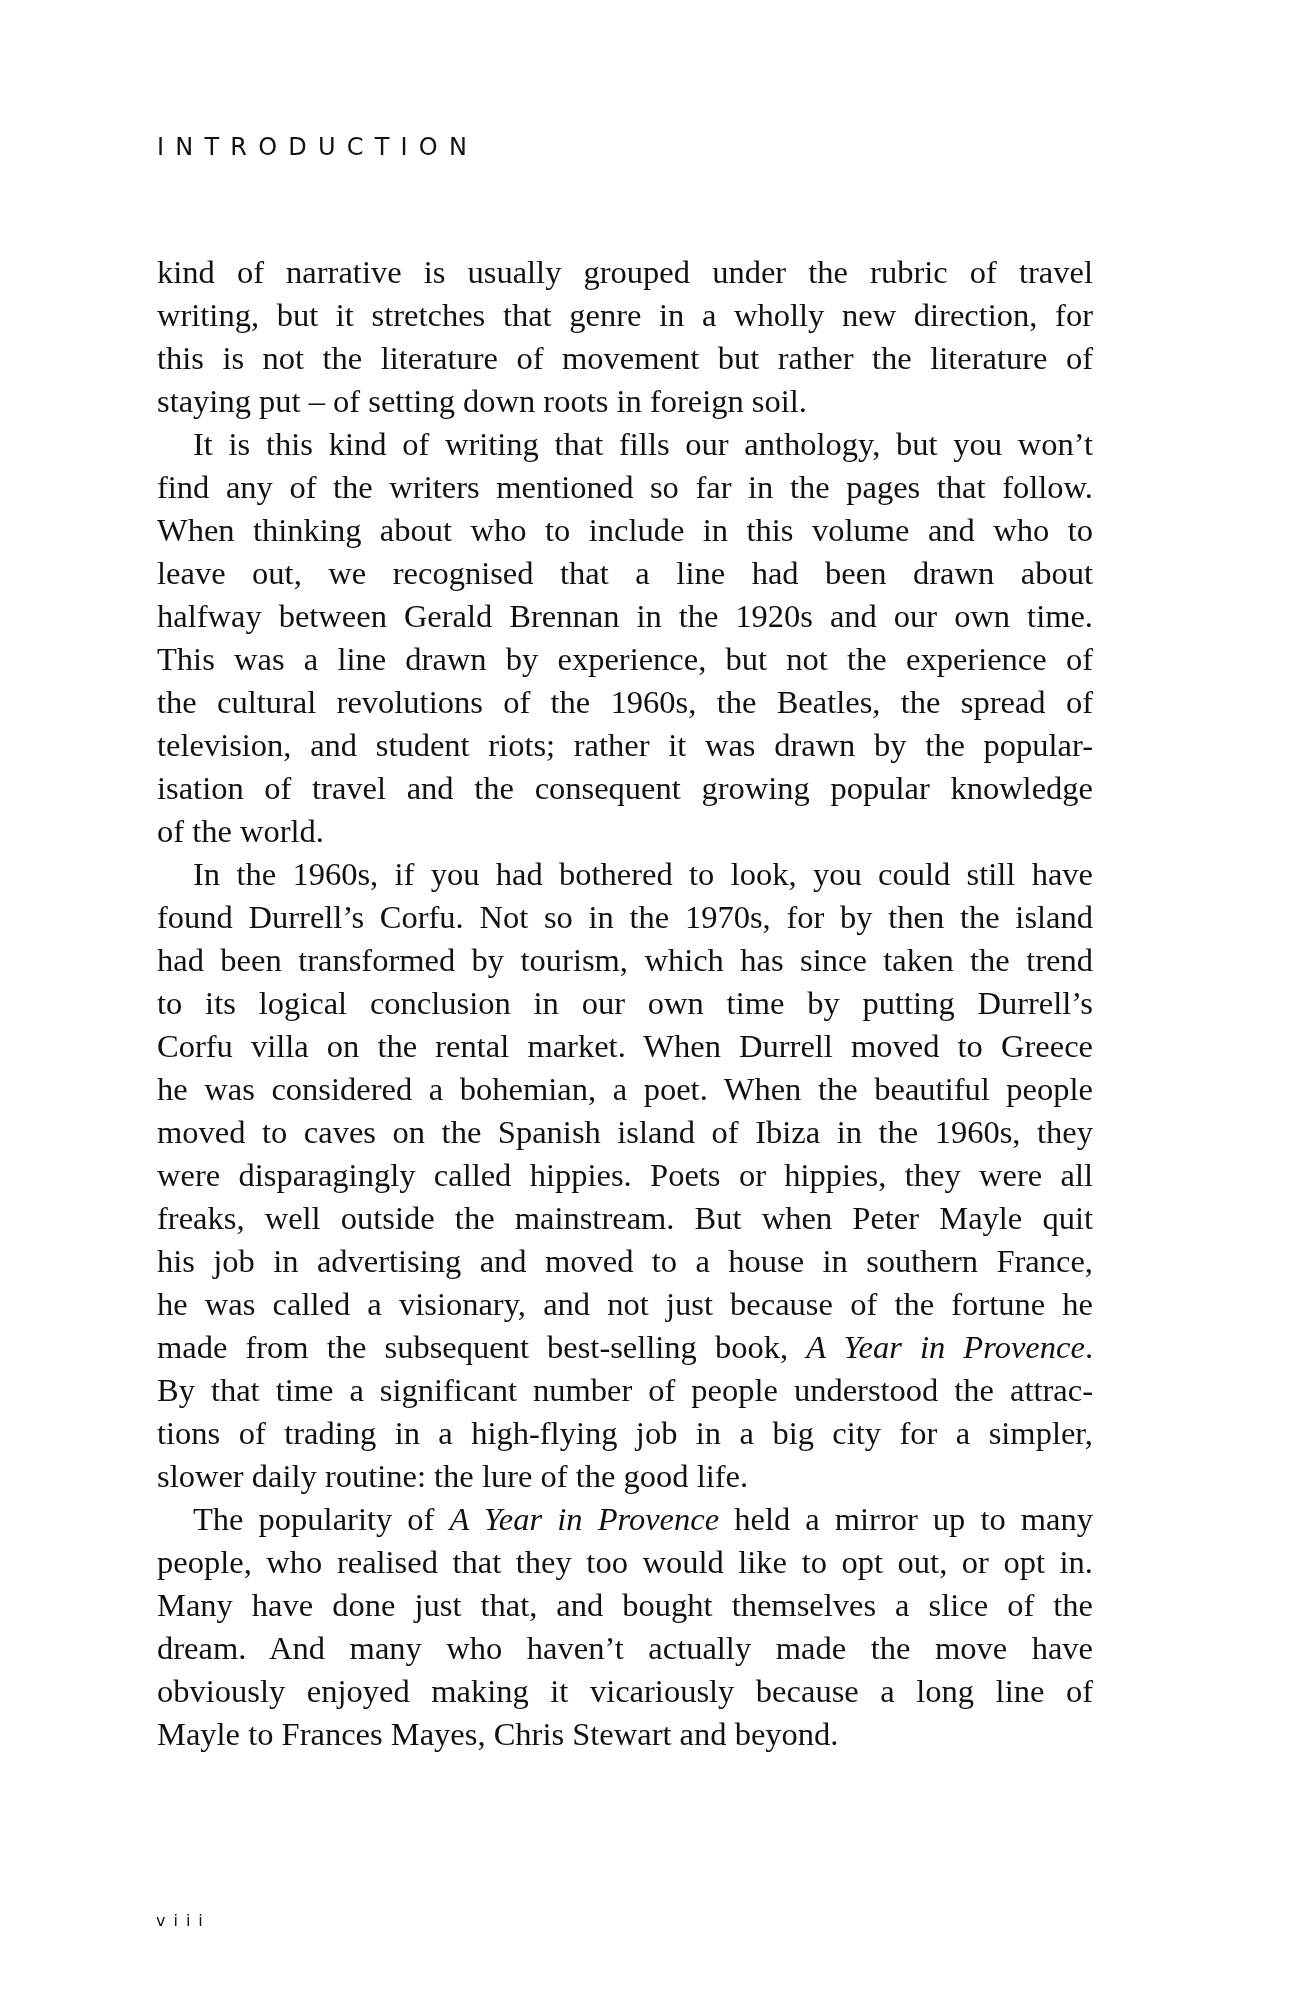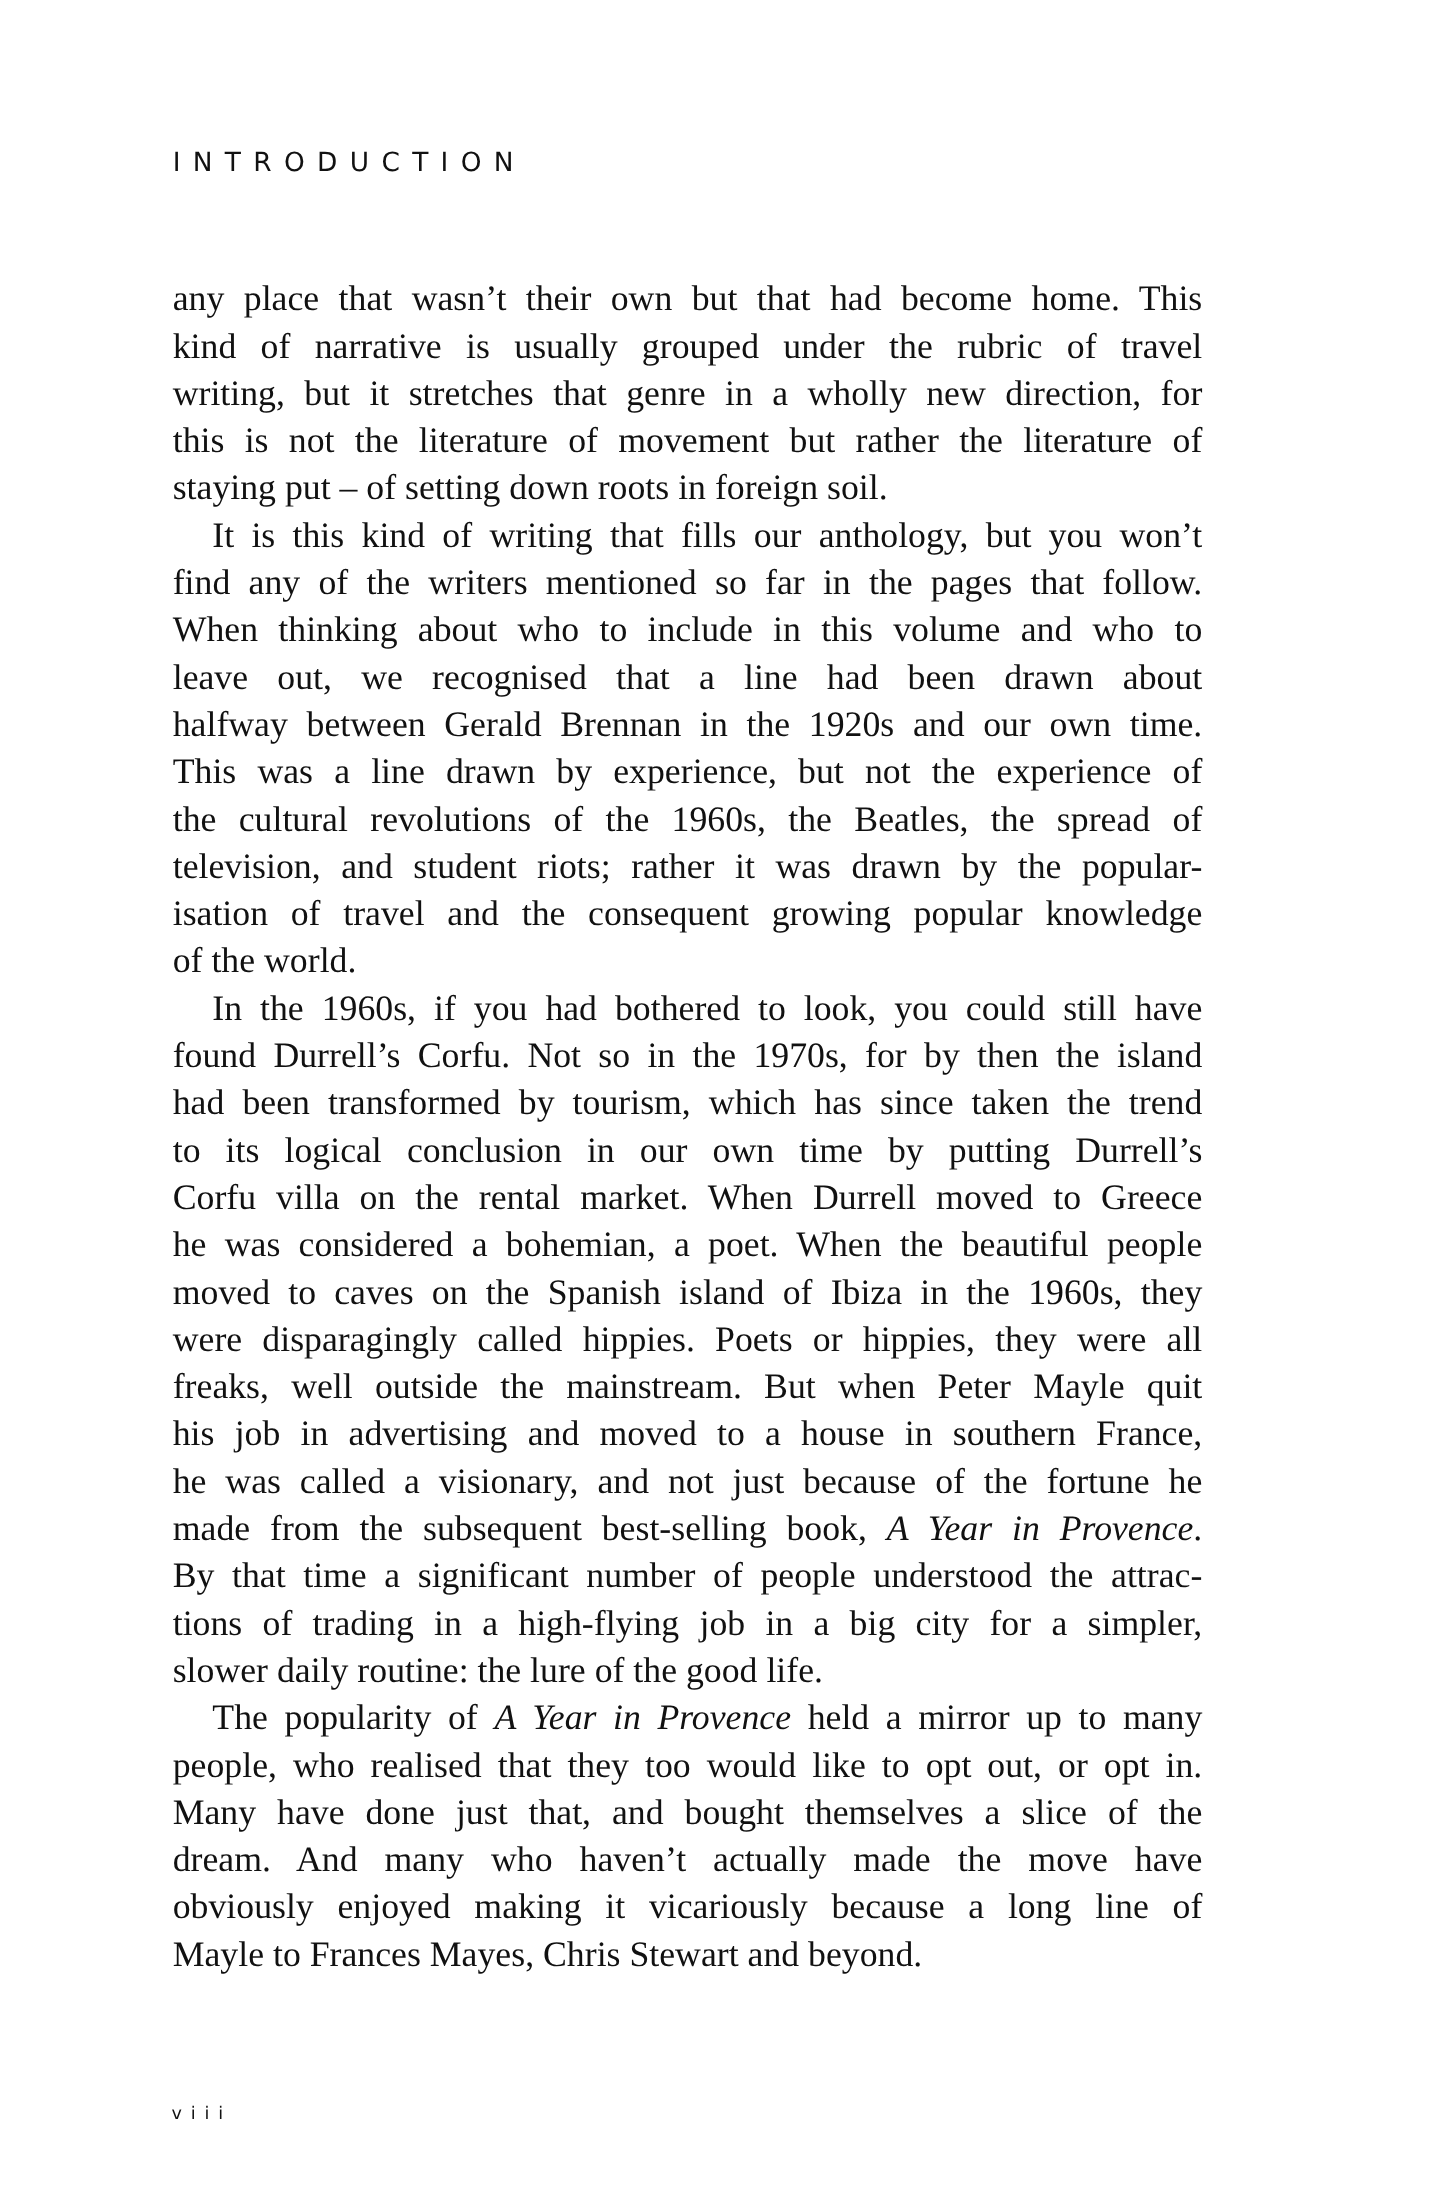--- a/index.html
+++ b/index.html
@@ -30,21 +30,20 @@
     font-size: 16px; letter-spacing: 8px; color: #111; line-height: 28px;
   }
 </style>
 </head>
 <body>
 
 <div class="page">
   <div class="running-head">INTRODUCTION</div>
   <div class="body-text" id="body-text">
       <div class="paragraph">
-        <div class="line"><span>any place that wasn’t their own but that had become home. This</span></div>
         <div class="line"><span>kind of narrative is usually grouped under the rubric of travel</span></div>
         <div class="line"><span>writing, but it stretches that genre in a wholly new direction, for</span></div>
         <div class="line"><span>this is not the literature of movement but rather the literature of</span></div>
         <div class="line last"><span>staying put – of setting down roots in foreign soil.</span></div>
       </div>
       <div class="paragraph">
         <div class="line indent"><span>It is this kind of writing that fills our anthology, but you won’t</span></div>
         <div class="line"><span>find any of the writers mentioned so far in the pages that follow.</span></div>
         <div class="line"><span>When thinking about who to include in this volume and who to</span></div>
         <div class="line"><span>leave out, we recognised that a line had been drawn about</span></div>

